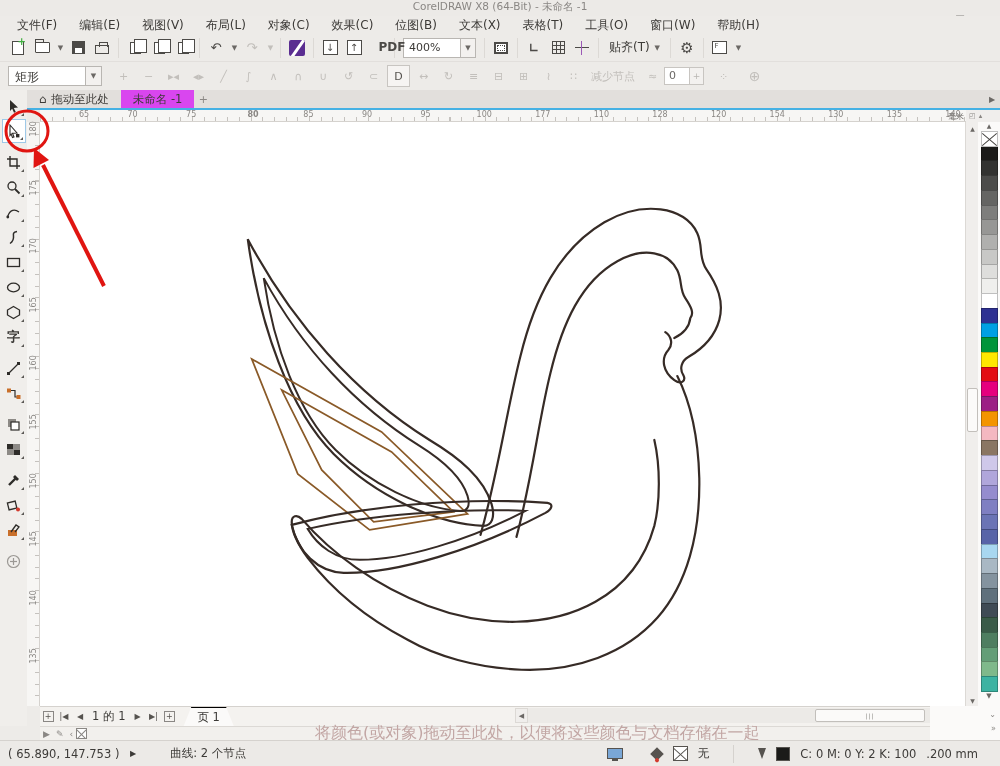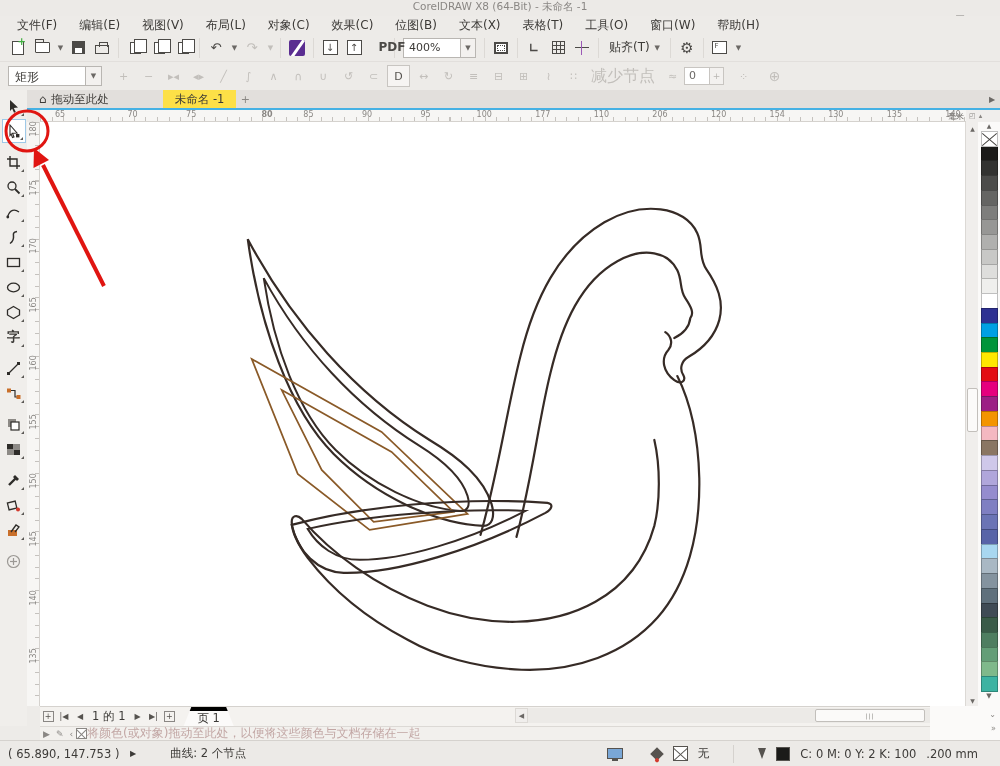--- a/index.html
+++ b/index.html
@@ -55,29 +55,29 @@
   .gear { font-size:15px; }
   .launch { width:15px; height:13px; border:1px solid #4c4a47; background:#fff; display:flex; align-items:flex-start; justify-content:flex-start; font-size:7px; padding:0 1px; color:#4c4a47; }
 
   
   #propbar { position:absolute; left:0; top:62px; width:1000px; height:28px; background:#edebe8; display:flex; align-items:center; padding-left:8px; }
   #shapePreset { display:flex; align-items:center; margin-right:10px; }
   #shapePreset .sp-val { width:78px; height:20px; background:#fff; border:1px solid #b9b6b2; padding:2px 6px; font-size:12px; }
   #shapePreset .sp-btn { width:16px; height:20px; border:1px solid #b9b6b2; border-left:none; background:#f3f1ef; font-size:7px; display:flex; align-items:center; justify-content:center; color:#6b6865; }
   .nico { min-width:23px; height:22px; display:flex; align-items:center; justify-content:center; font-size:11px; color:#c2bfbb; position:relative; }
   .nico.en { color:#56534f; border:1px solid #c8c5c1; background:#f6f4f2; }
-  .ntext { font-size:16px; color:#c2bfbb; padding:0 6px; }
+  .ntext { font-size:11px; color:#c2bfbb; padding:0 6px; }
   .spinbox { display:flex; align-items:center; }
   .spinbox .sval { width:26px; height:18px; border:1px solid #c8c5c1; background:#fff; font-size:11px; padding:1px 4px; color:#6b6865; }
   .spinbox .splus { width:14px; height:18px; border:1px solid #c8c5c1; border-left:none; background:#f3f1ef; font-size:9px; display:flex; align-items:center; justify-content:center; color:#b9b6b2; }
 
   
   #tabrow { position:absolute; left:27px; top:90px; width:973px; height:18px; background:#e2dfdc; display:flex; align-items:stretch; }
   #tabrow .tab { display:flex; align-items:center; gap:5px; padding:0 12px; font-size:11.5px; color:#3c3a37; }
-  #tabrow .tab.active { background:#fde047;margin-left:42px; }
+  #tabrow .tab.active { background:#d946ef; }
   #tabrow .newtab { width:18px; display:flex; align-items:center; justify-content:center; color:#8a8784; font-size:11px; }
   #tabrow .tabscroll { margin-left:auto; width:16px; display:flex; align-items:center; justify-content:center; font-size:8px; color:#6b6865; }
   #tabline { position:absolute; left:0px; top:108px; width:1000px; height:2px; background:#45b1e4; }
 
   
   #hruler { position:absolute; left:40px; top:110px; width:926px; height:12px; background:#f7f6f4; border-bottom:1px solid #d5d2ce;
      background-image:repeating-linear-gradient(to right,#c5c2be 0 1px,transparent 1px 11.7px); background-size:100% 4px; background-position:0 bottom; background-repeat:no-repeat; }
   #hruler .rl { position:absolute; top:0px; transform:translateX(-50%); font-size:8px; color:#8a8784; }
   #hruler .unit { position:absolute; right:2px; top:1px; font-size:8px; color:#6b6865; }
   #vruler { position:absolute; left:27px; top:122px; width:13px; height:584px; background:#f7f6f4; border-right:1px solid #d5d2ce;
@@ -108,31 +108,31 @@
   .sw.nofill { background:#fff; position:relative; overflow:hidden; }
   .sw.nofill::before, .sw.nofill::after { content:""; position:absolute; left:-2px; right:-2px; top:50%; height:1px; background:#3c3a37; }
   .sw.nofill::before { transform:rotate(40deg); } .sw.nofill::after { transform:rotate(-40deg); }
   #palette .pal-down, #palette .pal-more { height:12px; font-size:7px; color:#6b6865; }
 
   
   #pagebar { position:absolute; left:40px; top:706px; width:925px; height:20px; background:#f4f2ef; border-top:1px solid #d5d2ce; display:flex; align-items:center; font-size:11px; }
   .pbtn { min-width:16px; height:16px; display:flex; align-items:center; justify-content:center; color:#56534f; font-size:8px; }
   .pbtn .bx { width:11px; height:11px; border:1px solid #8a8784; display:flex; align-items:center; justify-content:center; font-size:8px; color:#56534f; }
   #pageNums { padding:0 4px; font-size:11.5px; color:#3c3a37; }
-  #pageTab { height:20px; display:flex; align-items:center; padding:8px 14px; background:#fbfaf9; clip-path:polygon(8px 0,calc(100% - 8px) 0,100% 100%,0 100%); border-top:4px solid #000000; font-size:11.5px; margin-left:6px; }
+  #pageTab { height:20px; display:flex; align-items:center; padding:8px 14px; background:#fbfaf9; clip-path:polygon(8px 0,calc(100% - 8px) 0,100% 100%,0 100%); border-top:1px solid #000000; font-size:11.5px; margin-left:6px; }
   #hscroll { position:absolute; left:515px; top:708px; width:448px; height:15px; }
   #hscroll .harr { position:absolute; top:0; width:13px; height:15px; font-size:7px; color:#6b6865; display:flex; align-items:center; justify-content:center; background:#f0eeec; border:1px solid #dcd9d5; }
   #hscroll .track { position:absolute; left:13px; right:13px; top:0; height:15px; background:#eceae7; }
   #hscroll .thumb { position:absolute; left:300px; top:1px; width:110px; height:13px; background:#fbfaf9; border:1px solid #c2bfbb; border-radius:2px; display:flex; align-items:center; justify-content:center; font-size:6px; color:#8a8784; letter-spacing:1px; }
   #dockstrip { position:absolute; left:40px; top:726px; width:960px; height:14px; background:#f2f0ed; border-top:1px solid #dcd9d5; display:flex; align-items:center; }
   #dockstrip .dsi { font-size:9px; color:#8a8784; margin:0 3px; }
   #dockstrip .nox { width:11px; height:11px; border:1px solid #8a8784; position:relative; background:#fff; overflow:hidden; }
   #dockstrip .nox::before,#dockstrip .nox::after { content:""; position:absolute; left:-2px; right:-2px; top:50%; height:1px; background:#8a8784; }
   #dockstrip .nox::before{ transform:rotate(45deg);} #dockstrip .nox::after{ transform:rotate(-45deg);}
-  #dockHint { flex:1; text-align:left; font-size:12px; color:#c2a6a4; }
+  #dockHint { flex:1; text-align:center; font-size:16px; color:#c2a6a4; }
   #dockstrip .right-ic { margin-right:6px; color:#8a8784; font-size:8px; }
   #cornerWhite { position:absolute; left:930px; top:706px; width:70px; height:34px; background:#fbfaf9; }
   #cornerWhite .cw { position:absolute; right:4px; font-size:8px; color:#8a8784; }
 
   
   #statusbar { position:absolute; left:0; top:740px; width:1000px; height:26px; background:#eceae7; border-top:1px solid #d5d2ce; display:flex; align-items:center; font-size:11.5px; }
   #coords { width:130px; padding-left:8px; color:#3c3a37; }
   #statusbar .flyarr { font-size:8px; color:#3c3a37; margin-right:34px; }
   #objInfo { color:#3c3a37; }
   #statusbar .mid { margin-left:auto; display:flex; align-items:center; gap:10px; }
@@ -312,31 +312,31 @@
     <span class="tab active">
       <span>未命名 -1</span>
     </span>
     <span class="newtab">+</span>
     <span class="tabscroll">▶</span>
   </div>
   <div id="tabline"></div>
 
   <div id="hruler">
     <span class="unit">毫米</span>
-  <span class="rl" style="left: 20px; text-align: right;">65</span>
+  <span class="rl" style="left: 44px; text-align: right;">65</span>
       <span class="rl" style="left: 92.6px;">70</span>
       <span class="rl" style="left: 151.2px;">75</span>
-      <span class="rl" style="left: 227px; font-weight: bold;">80</span>
+      <span class="rl" style="left: 213px; font-weight: bold;">80</span>
       <span class="rl" style="left: 268.4px;">85</span>
       <span class="rl" style="left: 327px;">90</span>
       <span class="rl" style="left: 385.6px;">95</span>
       <span class="rl" style="left: 444.2px;">100</span>
       <span class="rl" style="left: 502.8px;">177</span>
       <span class="rl" style="left: 561.4px;">110</span>
-      <span class="rl" style="left: 620px;">206</span>
+      <span class="rl" style="left: 620px;">128</span>
       <span class="rl" style="left: 678.6px;">120</span>
       <span class="rl" style="left: 737.2px;">154</span>
       <span class="rl" style="left: 795.8px;">130</span>
       <span class="rl" style="left: 854.4px;">135</span>
       <span class="rl" style="left: 913px;">140</span>
     </div>
   <div id="vruler">
       <span class="rl" style="top: 8px;">180</span>
       <span class="rl" style="top: 66.6px;">175</span>
       <span class="rl" style="top: 125.2px;">170</span>

